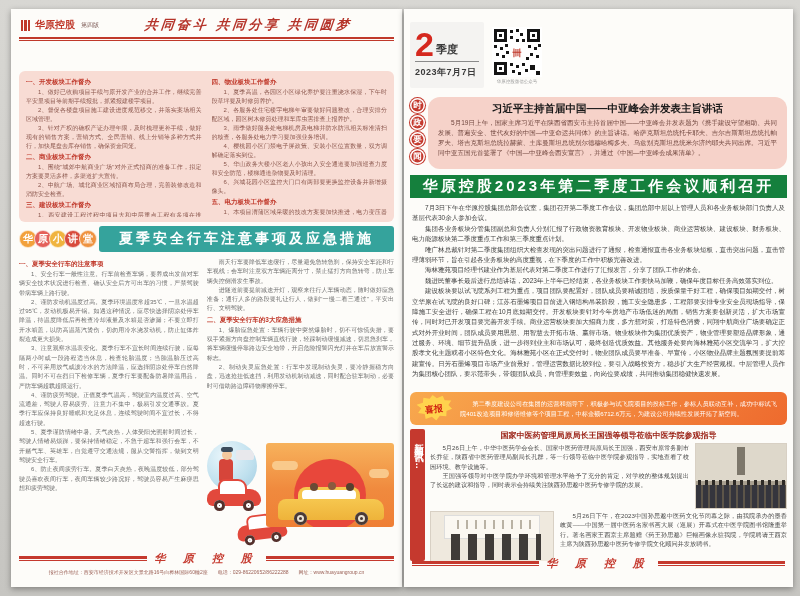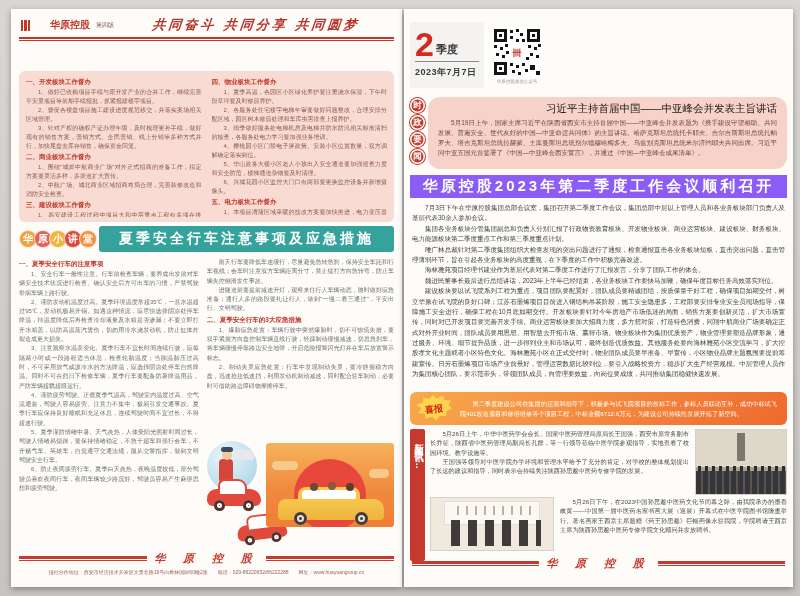--- a/index.html
+++ b/index.html
@@ -4,21 +4,21 @@
 <style>
   html,body{margin:0;padding:0}
   body{background:#c9c8c4;font-family:"Liberation Sans",sans-serif}
   .canvas{position:relative;width:800px;height:596px;background:linear-gradient(#d8d7d3,#c6c5c1);overflow:hidden}
   .page{position:absolute;background:#fdfcf9;box-shadow:0 2px 6px rgba(0,0,0,.35)}
   #page-left{left:11px;top:9px;width:391px;height:578px}
   #page-right{left:404px;top:9px;width:389px;height:578px}
 
   
   .lp-header{position:absolute;top:6px;left:10px;right:10px;height:20px;display:flex;align-items:center;gap:6px}
-  .lp-logo{display:flex;align-items:center;gap:20px;color:#c0392b;font-weight:bold;font-size:10px;white-space:nowrap}
+  .lp-logo{display:flex;align-items:center;gap:5px;color:#c0392b;font-weight:bold;font-size:10px;white-space:nowrap}
   .logo-mark{width:9px;height:11px;background:linear-gradient(90deg,#c0392b 0 2px,#fff 2px 3px,#c0392b 3px 6px,#fff 6px 7px,#c0392b 7px 9px)}
   .lp-edition{font-size:6px;color:#7c5a55}
   .lp-slogan{flex:1;text-align:center;font-family:"DejaVu Serif",serif;font-style:italic;font-weight:bold;color:#b5342a;font-size:13px;letter-spacing:3px;transform:skewX(-6deg)}
   .lp-rule{position:absolute;top:28px;left:8px;right:8px;height:4px;border-top:2px solid #c0392b;border-bottom:1px solid #c0392b;box-sizing:border-box}
   .lp-title{position:absolute;top:36px;left:0;right:0;text-align:center;color:#c5392e;font-size:20px;font-weight:bold;letter-spacing:5px}
   .lp-pink{position:absolute;top:62px;left:8px;right:8px;height:151px;background:#f8dcd4;border-radius:6px;padding:5px 7px;box-sizing:border-box;display:flex;gap:10px;overflow:hidden}
   .lp-pink .col{flex:1;overflow:hidden}
   .sup-h{color:#c0392b;font-weight:bold;font-size:6.5px;margin:2px 0 1px}
   .sup-p{font-size:6px;line-height:1.5;color:#8a564c;margin:0;text-indent:2em;text-align:justify}
   .lp-banner{position:absolute;top:217px;left:8px;right:8px;height:26px;display:flex;align-items:center;gap:5px}
@@ -74,23 +74,23 @@
   .issue-top{display:flex;align-items:flex-end;gap:2px;border-bottom:1.5px solid #8a8a8a;padding-bottom:2px}
   .issue-num{color:#d5281e;font-size:34px;font-weight:bold;line-height:.8}
   .issue-unit{font-size:11px;color:#3a3a3a;font-weight:bold;padding-bottom:2px}
   .issue-date{font-size:9px;color:#3a3a3a;font-weight:bold;margin-top:4px;letter-spacing:.5px}
   .mast-qr{width:56px;display:flex;flex-direction:column;align-items:center;justify-content:center;gap:2px}
   .qr-caption{font-size:4.5px;color:#999;white-space:nowrap}
   .rp-politics{position:absolute;top:88px;left:6px;right:6px;height:72px;display:flex;gap:3px}
   .pol-badges{display:flex;flex-direction:column;gap:2px;padding-top:1px}
   .pol-circle{width:15px;height:15px;border-radius:50%;background:#c43a2e;color:#fff;font-size:8.5px;font-weight:bold;display:flex;align-items:center;justify-content:center;box-shadow:inset 0 0 0 1.5px #fff,0 0 0 1px #c43a2e}
   .pol-box{flex:1;background:#f6d2c9;border-radius:12px;padding:4px 10px;box-sizing:border-box;overflow:hidden}
-  .pol-headline{text-align:right;font-size:10.5px;font-weight:normal;color:#181818;margin:1px 0 2px}
+  .pol-headline{text-align:center;font-size:10.5px;font-weight:bold;color:#181818;margin:1px 0 2px}
   .pol-body{font-size:6.5px;line-height:1.55;color:#70463e;text-indent:2em;text-align:justify;margin:0}
-  .rp-banner{position:absolute;top:166px;left:6px;right:6px;height:23px;background:#8b5cf6;color:#fff;display:flex;align-items:center;justify-content:center;font-size:15px;font-weight:bold;letter-spacing:3px}
+  .rp-banner{position:absolute;top:166px;left:6px;right:6px;height:23px;background:#15803d;color:#fff;display:flex;align-items:center;justify-content:center;font-size:15px;font-weight:bold;letter-spacing:3px}
   .rp-article{position:absolute;top:194px;left:8px;right:8px;height:186px;overflow:hidden}
   .art-p{font-size:6.5px;line-height:1.6;color:#3e3e3e;margin:0;text-indent:2em;text-align:justify}
   .rp-orange{position:absolute;top:383px;left:6px;right:6px;height:33px;background:linear-gradient(135deg,#f8a94e,#ee6a2e);border-radius:6px;display:flex;align-items:center;gap:8px;padding:2px 10px 2px 6px;box-sizing:border-box;overflow:hidden}
   .xibao{width:36px;height:28px;background:#ffd34d;color:#d01f10;font-weight:bold;font-size:9px;display:flex;align-items:center;justify-content:center;transform:rotate(-6deg);flex:none;clip-path:polygon(50% 0%,61% 13%,78% 6%,82% 23%,100% 26%,91% 41%,100% 56%,84% 62%,82% 80%,64% 76%,53% 92%,42% 77%,24% 82%,23% 64%,5% 58%,15% 43%,3% 28%,21% 24%,24% 6%,41% 12%)}
   .orange-text{font-size:6.2px;color:#fff;line-height:1.55;text-indent:2em;margin:0;text-align:justify}
   .rp-bottom{position:absolute;top:420px;left:6px;right:6px;bottom:26px;display:flex;gap:5px}
   .news-strip{width:15px;background:#c5392e;border-radius:2px;color:#fff;writing-mode:vertical-rl;font-size:9.5px;font-weight:bold;letter-spacing:3px;padding-top:6px;box-sizing:border-box;text-align:left}
   .news-main{flex:1;display:flex;flex-direction:column;overflow:hidden}
   .news-h{text-align:center;font-size:8px;font-weight:bold;margin:1px 0 2px}
   .h-red{color:#9c2418}
@@ -309,20 +309,21 @@
       </div>
 
     <div class="rp-orange">
       <span class="xibao">喜报</span>
       <p class="orange-text">第二季度建设公司在集团的运营和指导下，积极参与试飞院项目的投标工作，参标人员联动互补，成功中标试飞院401改造项目和修缮维修等个项目工程，中标金额6712.6万元，为建设公司持续性发展开拓了新空间。</p>
     </div>
 
     <div class="rp-bottom">
       <div class="news-strip">新闻资讯……</div>
       <div class="news-main">
+        <div class="news-h h-red">国家中医药管理局原局长王国强等领导莅临中医学院参观指导</div>
         <div class="n1">
           <div class="n1-left">
               <p class="news-p">5月26日上午，中华中医药学会会长、国家中医药管理局原局长王国强，西安市原常务副市长乔征，陕西省中医药管理局副局长孔群，等一行领导莅临中医学院参观指导，实地查看了校园环境、教学设施等。</p>
               <p class="news-p">王国强等领导对中医学院办学环境和管理水平给予了充分的肯定，对学校的整体规划提出了长远的建议和指导，同时表示会持续关注陕西孙思邈中医药专修学院的发展。</p>
             </div>
           <div class="photo photo1">
             <span class="statue"></span>
             <span class="p1-heads"></span>
             <span class="p1-crowd"></span>
           </div>

